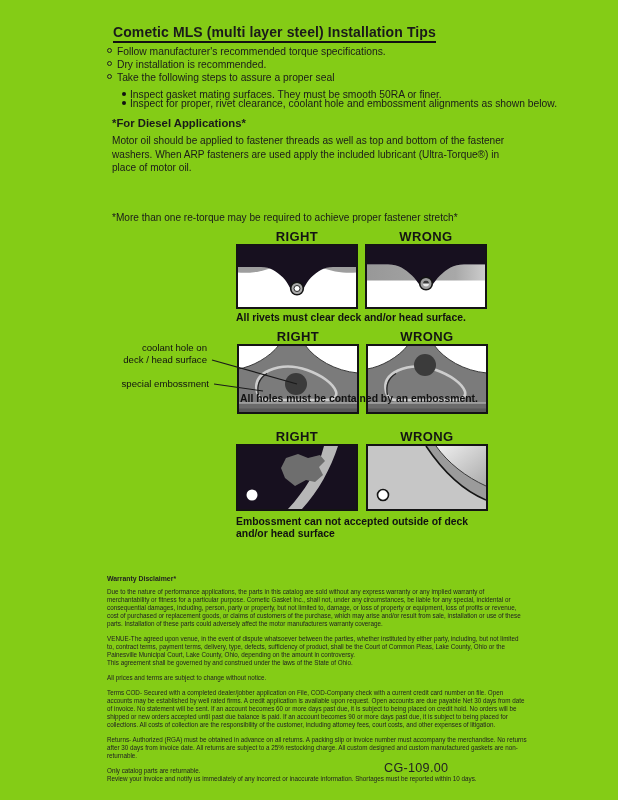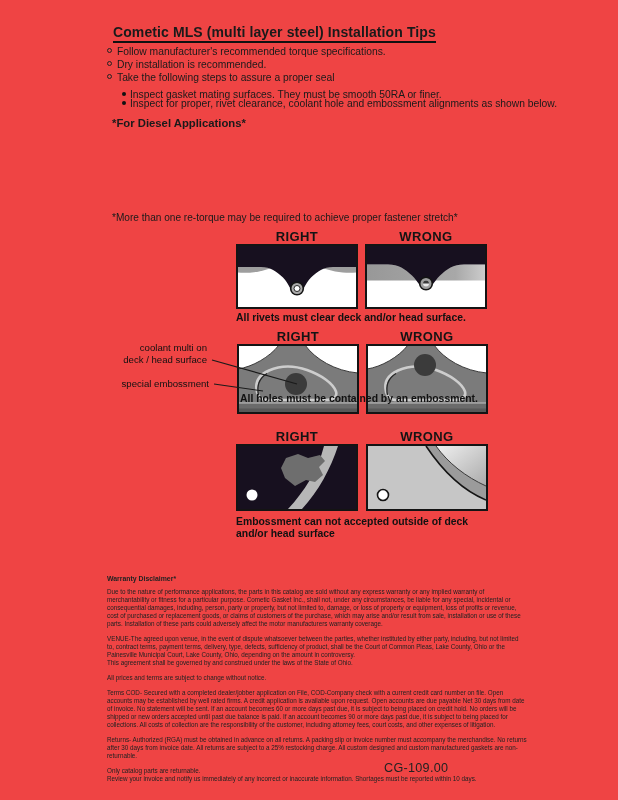--- a/index.html
+++ b/index.html
@@ -1,18 +1,18 @@
 <!DOCTYPE html>
 <html><head>
 <meta charset="utf-8">
 <style>
   * { margin:0; padding:0; box-sizing:border-box; }
   html,body { background:#ffffff; }
   .page {
-    position:relative; width:618px; height:800px; background:#ef4444;
+    position:relative; width:618px; height:800px; background:#84cc16;
     font-family:"Liberation Sans", sans-serif; color:#1a1a1a; overflow:hidden;
   }
   .abs { position:absolute; }
   
   .title {
     left:113px; top:24px; font-size:14px; font-weight:bold;
     border-bottom:2px solid #111; padding-bottom:1px; letter-spacing:0.1px;
   }
   
   .bullet-row { left:107px; font-size:10.3px; line-height:13px; white-space:nowrap; }
@@ -54,20 +54,21 @@
 
   <div class="abs title">Cometic MLS (multi layer steel) Installation Tips</div>
 
   <div class="abs bullet-row" style="top:45px"><span class="ring"></span><span>Follow manufacturer's recommended torque specifications.</span></div>
   <div class="abs bullet-row" style="top:71px"><span class="ring"></span><span>Take the following steps to assure a proper seal</span></div>
   <div class="abs bullet-row" style="top:58px"><span class="ring"></span><span>Dry installation is recommended.</span></div>
   <div class="abs sub-row" style="top:88px"><span class="dot"></span><span>Inspect gasket mating surfaces.  They must be smooth 50RA or finer.</span></div>
   <div class="abs sub-row" style="top:97px"><span class="dot"></span><span>Inspect for proper, rivet clearance, coolant hole and embossment alignments as shown below.</span></div>
 
   <div class="abs diesel-heading">*For Diesel Applications*</div>
+  <div class="abs body-para p1">Motor oil should be applied to fastener threads as well as top and bottom of the fastener washers. When ARP fasteners are used apply the included lubricant (Ultra-Torque®) in place of motor oil.</div>
   <div class="abs body-para note">*More than one re-torque may be required to achieve proper fastener stretch*</div>
 
   <div class="abs rw-label" style="left:236px;top:229px">RIGHT</div>
   <div class="abs rw-label" style="left:365px;top:229px">WRONG</div>
 
   <div class="abs panel" style="left:236px;top:244px;width:122px;height:65px">
     <svg width="118" height="61" viewBox="0 0 118 61">
       <rect x="0" y="0" width="118" height="61" fill="#ffffff"></rect>
       <path d="M0,21 H36 C24,26 10,27.5 0,26.5 Z" fill="#9e9e9e"></path>
       <path d="M118,21 H82 C94,26 108,27.5 118,26.5 Z" fill="#9e9e9e"></path>
@@ -92,21 +93,21 @@
       <circle cx="59" cy="37.5" r="3" fill="#e8e8e8"></circle>
       <path d="M56,37.5 a3,3 0 0 1 6,0 Z" fill="#3a3a3a"></path>
     </svg>
   </div>
   <div class="abs caption" style="left:236px;top:312px;width:300px">All rivets must clear deck and/or head surface.</div>
 
   <div class="abs rw-label" style="left:237px;top:329px">RIGHT</div>
   <div class="abs rw-label" style="left:366px;top:329px">WRONG</div>
 
   <div class="abs ann" style="left:95px;top:342px;width:112px">
-    <div>coolant multi on</div>
+    <div>coolant hole on</div>
     <div>deck / head surface</div>
   </div>
   <div class="abs ann" style="left:95px;top:378px;width:114px">special embossment</div>
 
   <div class="abs panel" style="left:237px;top:344px;width:122px;height:70px">
     <svg width="118" height="66" viewBox="0 0 118 66">
       <rect x="0" y="0" width="118" height="66" fill="#7b7b7b"></rect>
       <path d="M-1,-1 H40 C31,11 13,21 -1,23 Z" fill="#ffffff" stroke="#3a3a3a" stroke-width="1"></path>
       <path d="M66,-1 H119 V27 C96,25 76,13 66,-1 Z" fill="#ffffff" stroke="#3a3a3a" stroke-width="1"></path>
       <rect x="0" y="57" width="118" height="9" fill="#6b6b6b"></rect>

